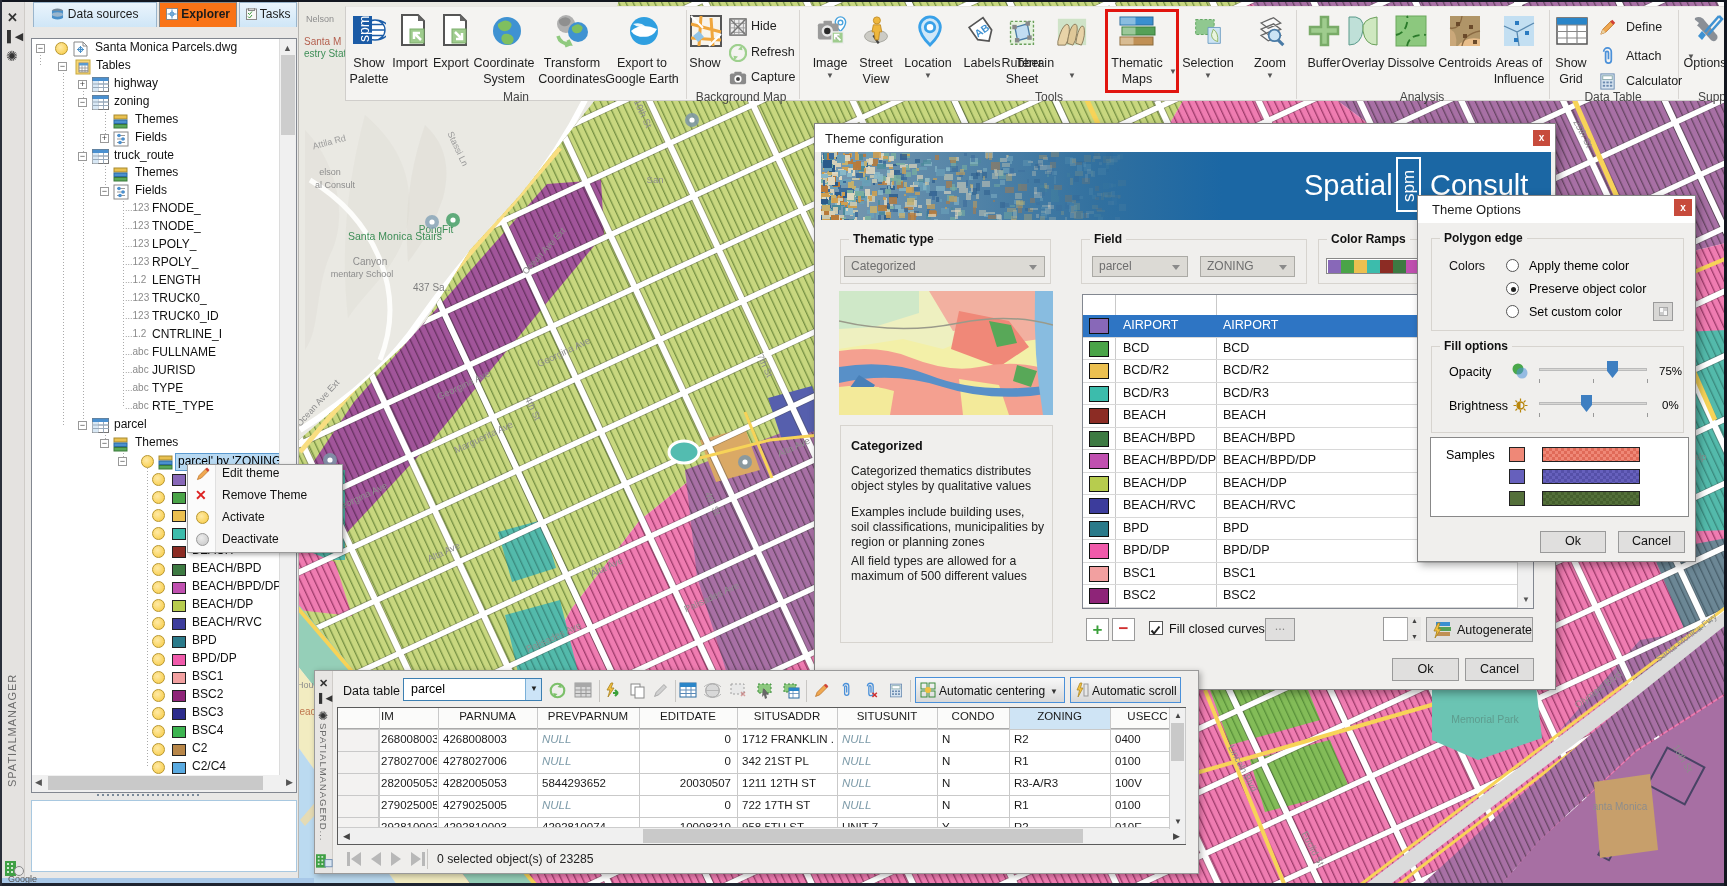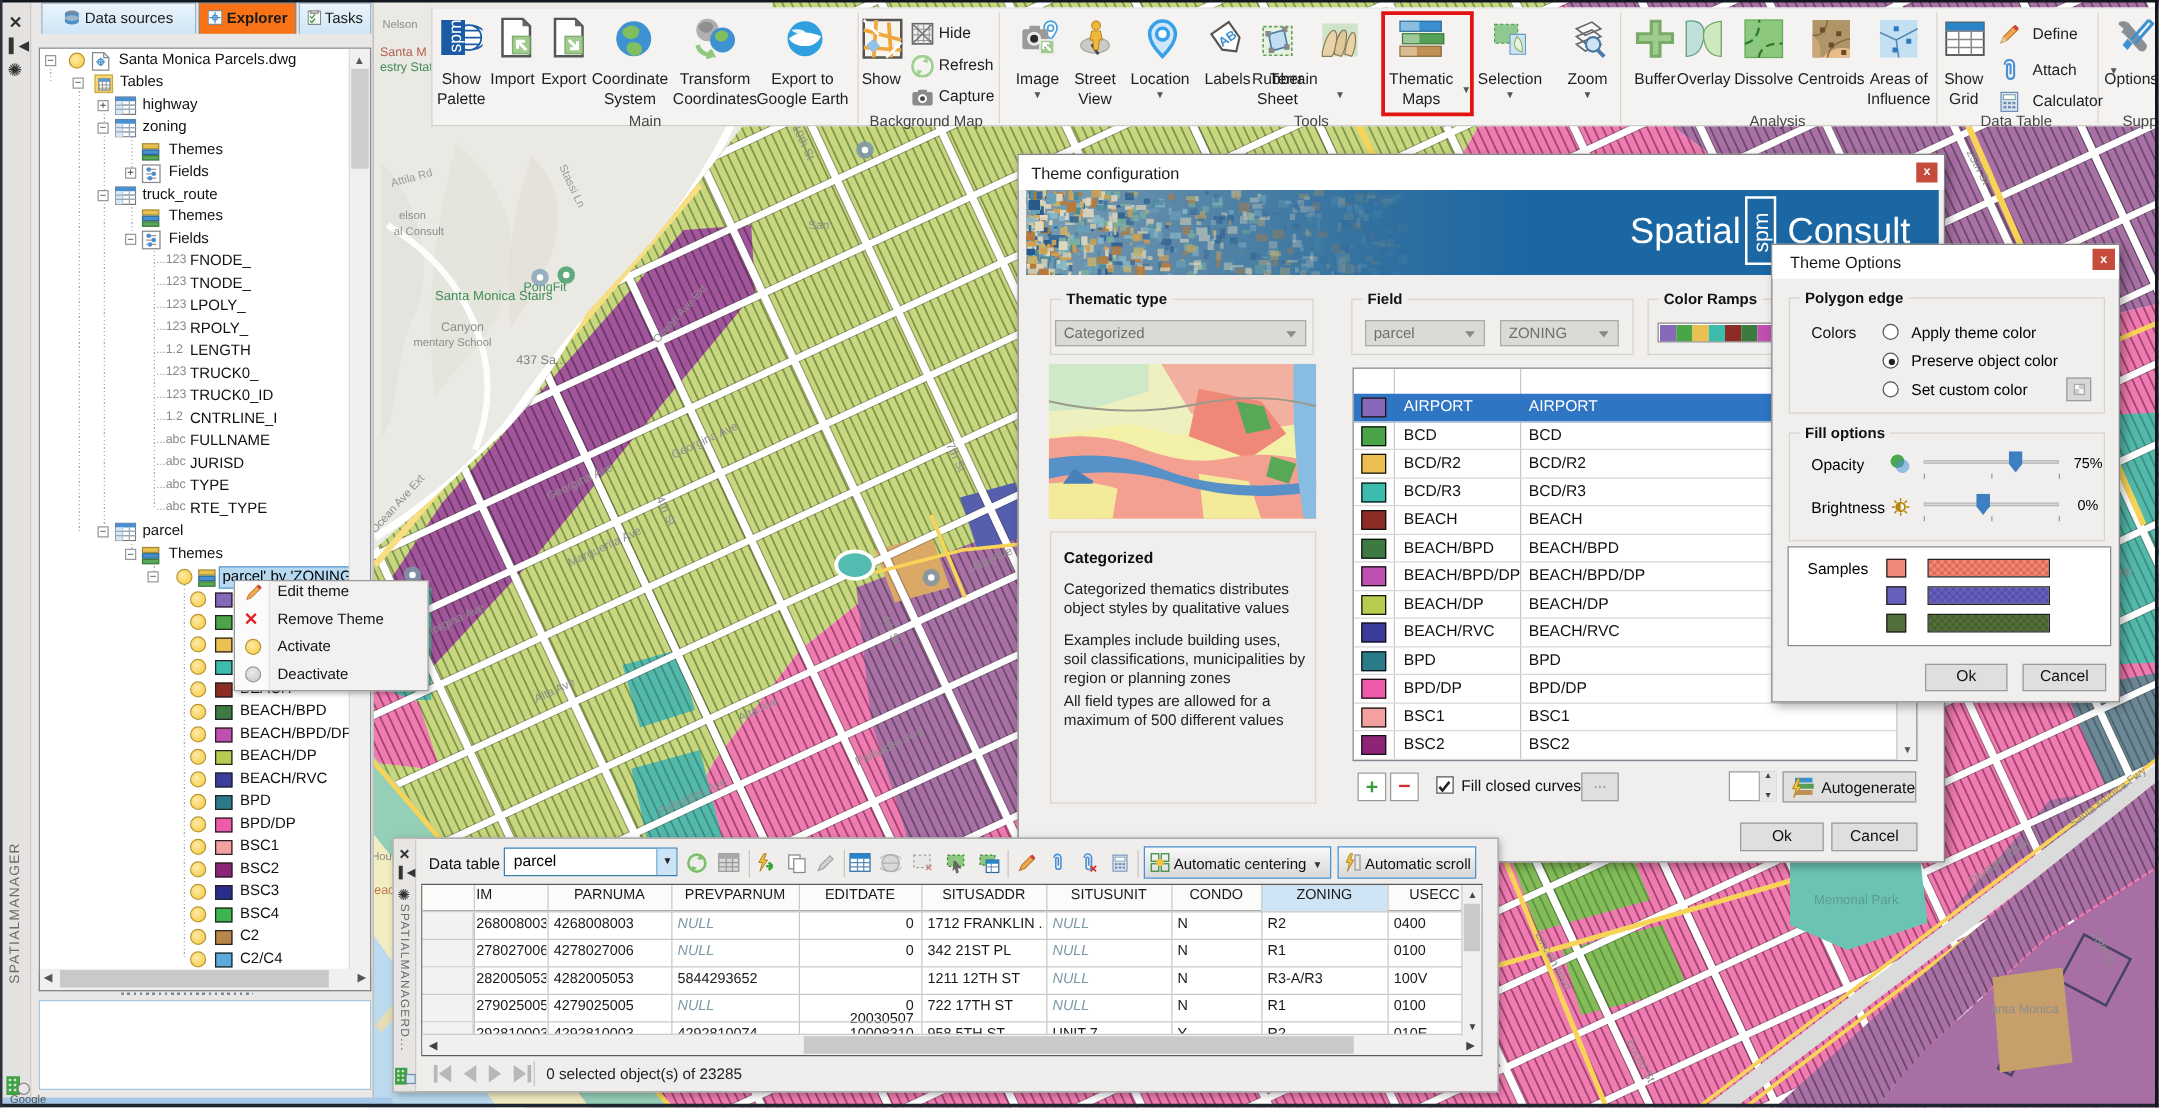--- a/index.html
+++ b/index.html
@@ -1895,21 +1895,21 @@
 <div class="dcell" style="left:404px;width:93px;top:47px;">342 21ST PL</div>
 <div class="dcell null" style="left:504px;width:93px;top:47px;">NULL</div>
 <div class="dcell" style="left:604px;width:65px;top:47px;">N</div>
 <div class="dcell" style="left:676px;width:94px;top:47px;">R1</div>
 <div class="dcell" style="left:777px;width:68px;top:47px;">0100</div>
 <div class="drow-line" style="top:65px;"></div>
 <div style="position:absolute;left:0;top:66px;width:41px;height:21px;background:#f3f2f1;border-right:1px solid #c9c9c9;"></div>
 <div class="dcell" style="left:43px;width:56px;top:69px;">282005053</div>
 <div class="dcell" style="left:105px;width:92px;top:69px;">4282005053</div>
 <div class="dcell" style="left:204px;width:95px;top:69px;">5844293652</div>
-<div class="dcell" style="left:301px;width:92px;text-align:right;top:69px;margin-top:32px;">20030507</div>
+<div class="dcell" style="left:301px;width:92px;text-align:right;top:69px;">20030507</div>
 <div class="dcell" style="left:404px;width:93px;top:69px;">1211 12TH ST</div>
 <div class="dcell null" style="left:504px;width:93px;top:69px;">NULL</div>
 <div class="dcell" style="left:604px;width:65px;top:69px;">N</div>
 <div class="dcell" style="left:676px;width:94px;top:69px;">R3-A/R3</div>
 <div class="dcell" style="left:777px;width:68px;top:69px;">100V</div>
 <div class="drow-line" style="top:87px;"></div>
 <div style="position:absolute;left:0;top:88px;width:41px;height:21px;background:#f3f2f1;border-right:1px solid #c9c9c9;"></div>
 <div class="dcell" style="left:43px;width:56px;top:91px;">279025005</div>
 <div class="dcell" style="left:105px;width:92px;top:91px;">4279025005</div>
 <div class="dcell null" style="left:204px;width:95px;top:91px;">NULL</div>

